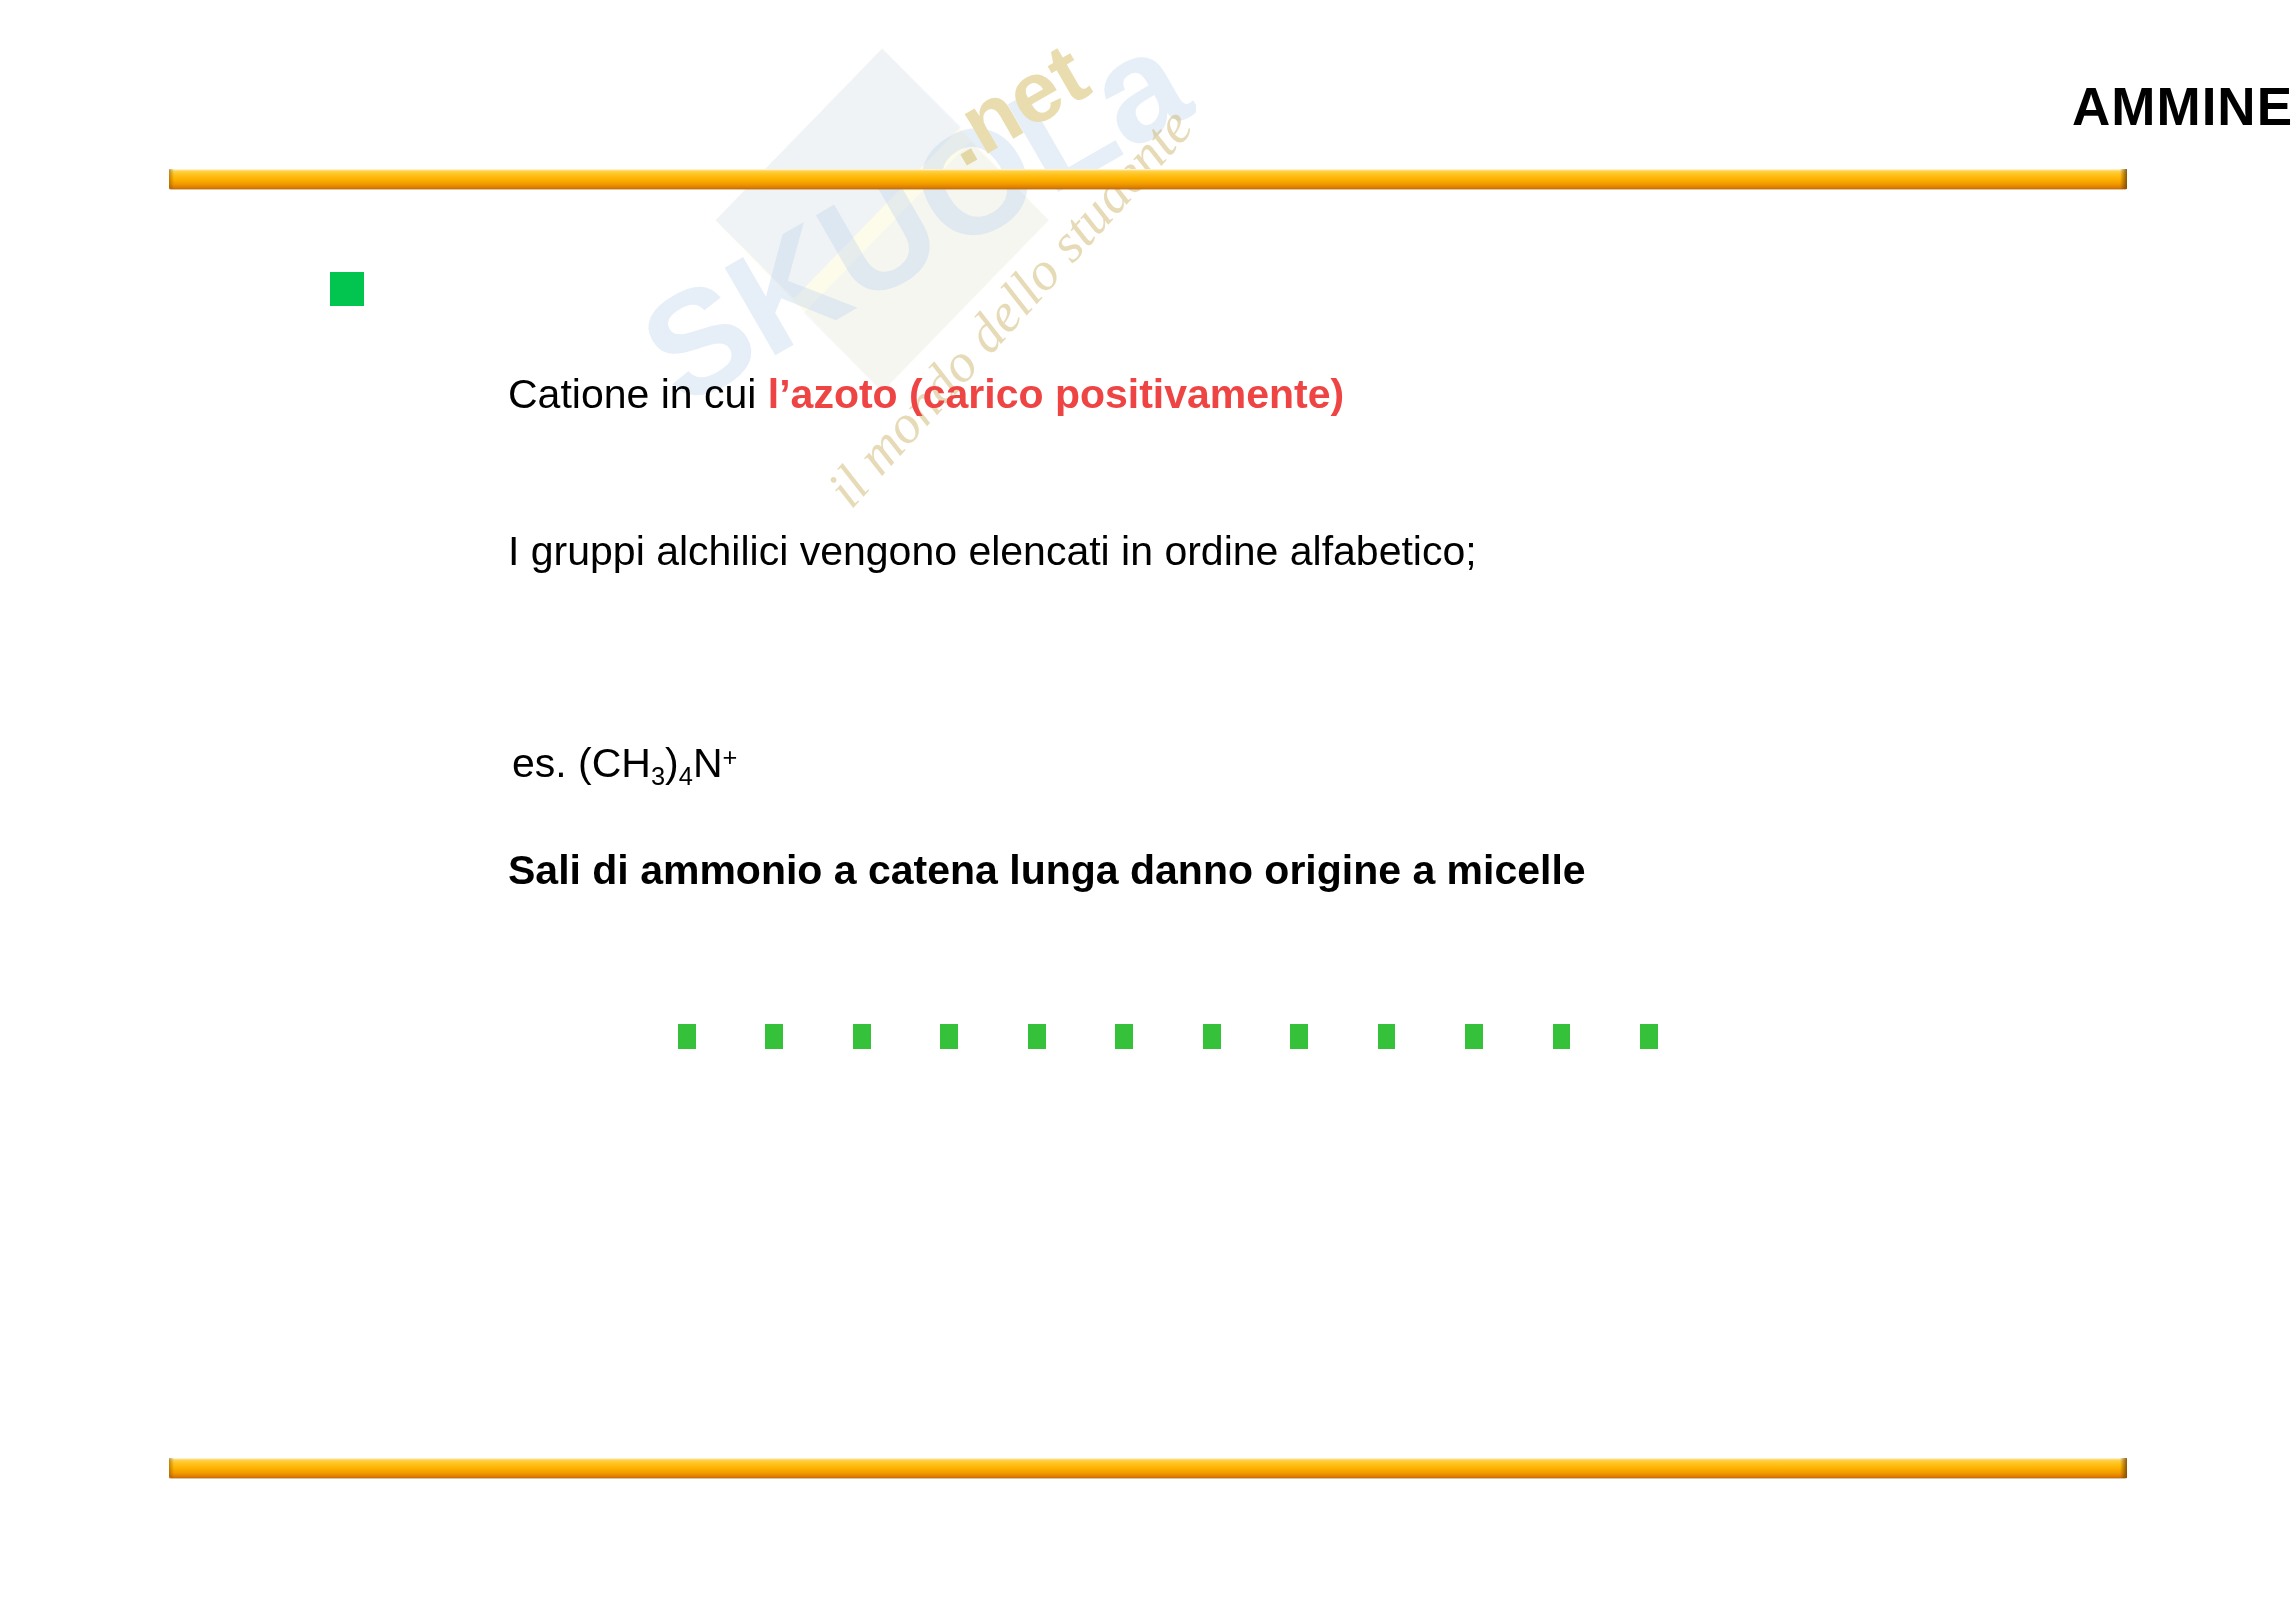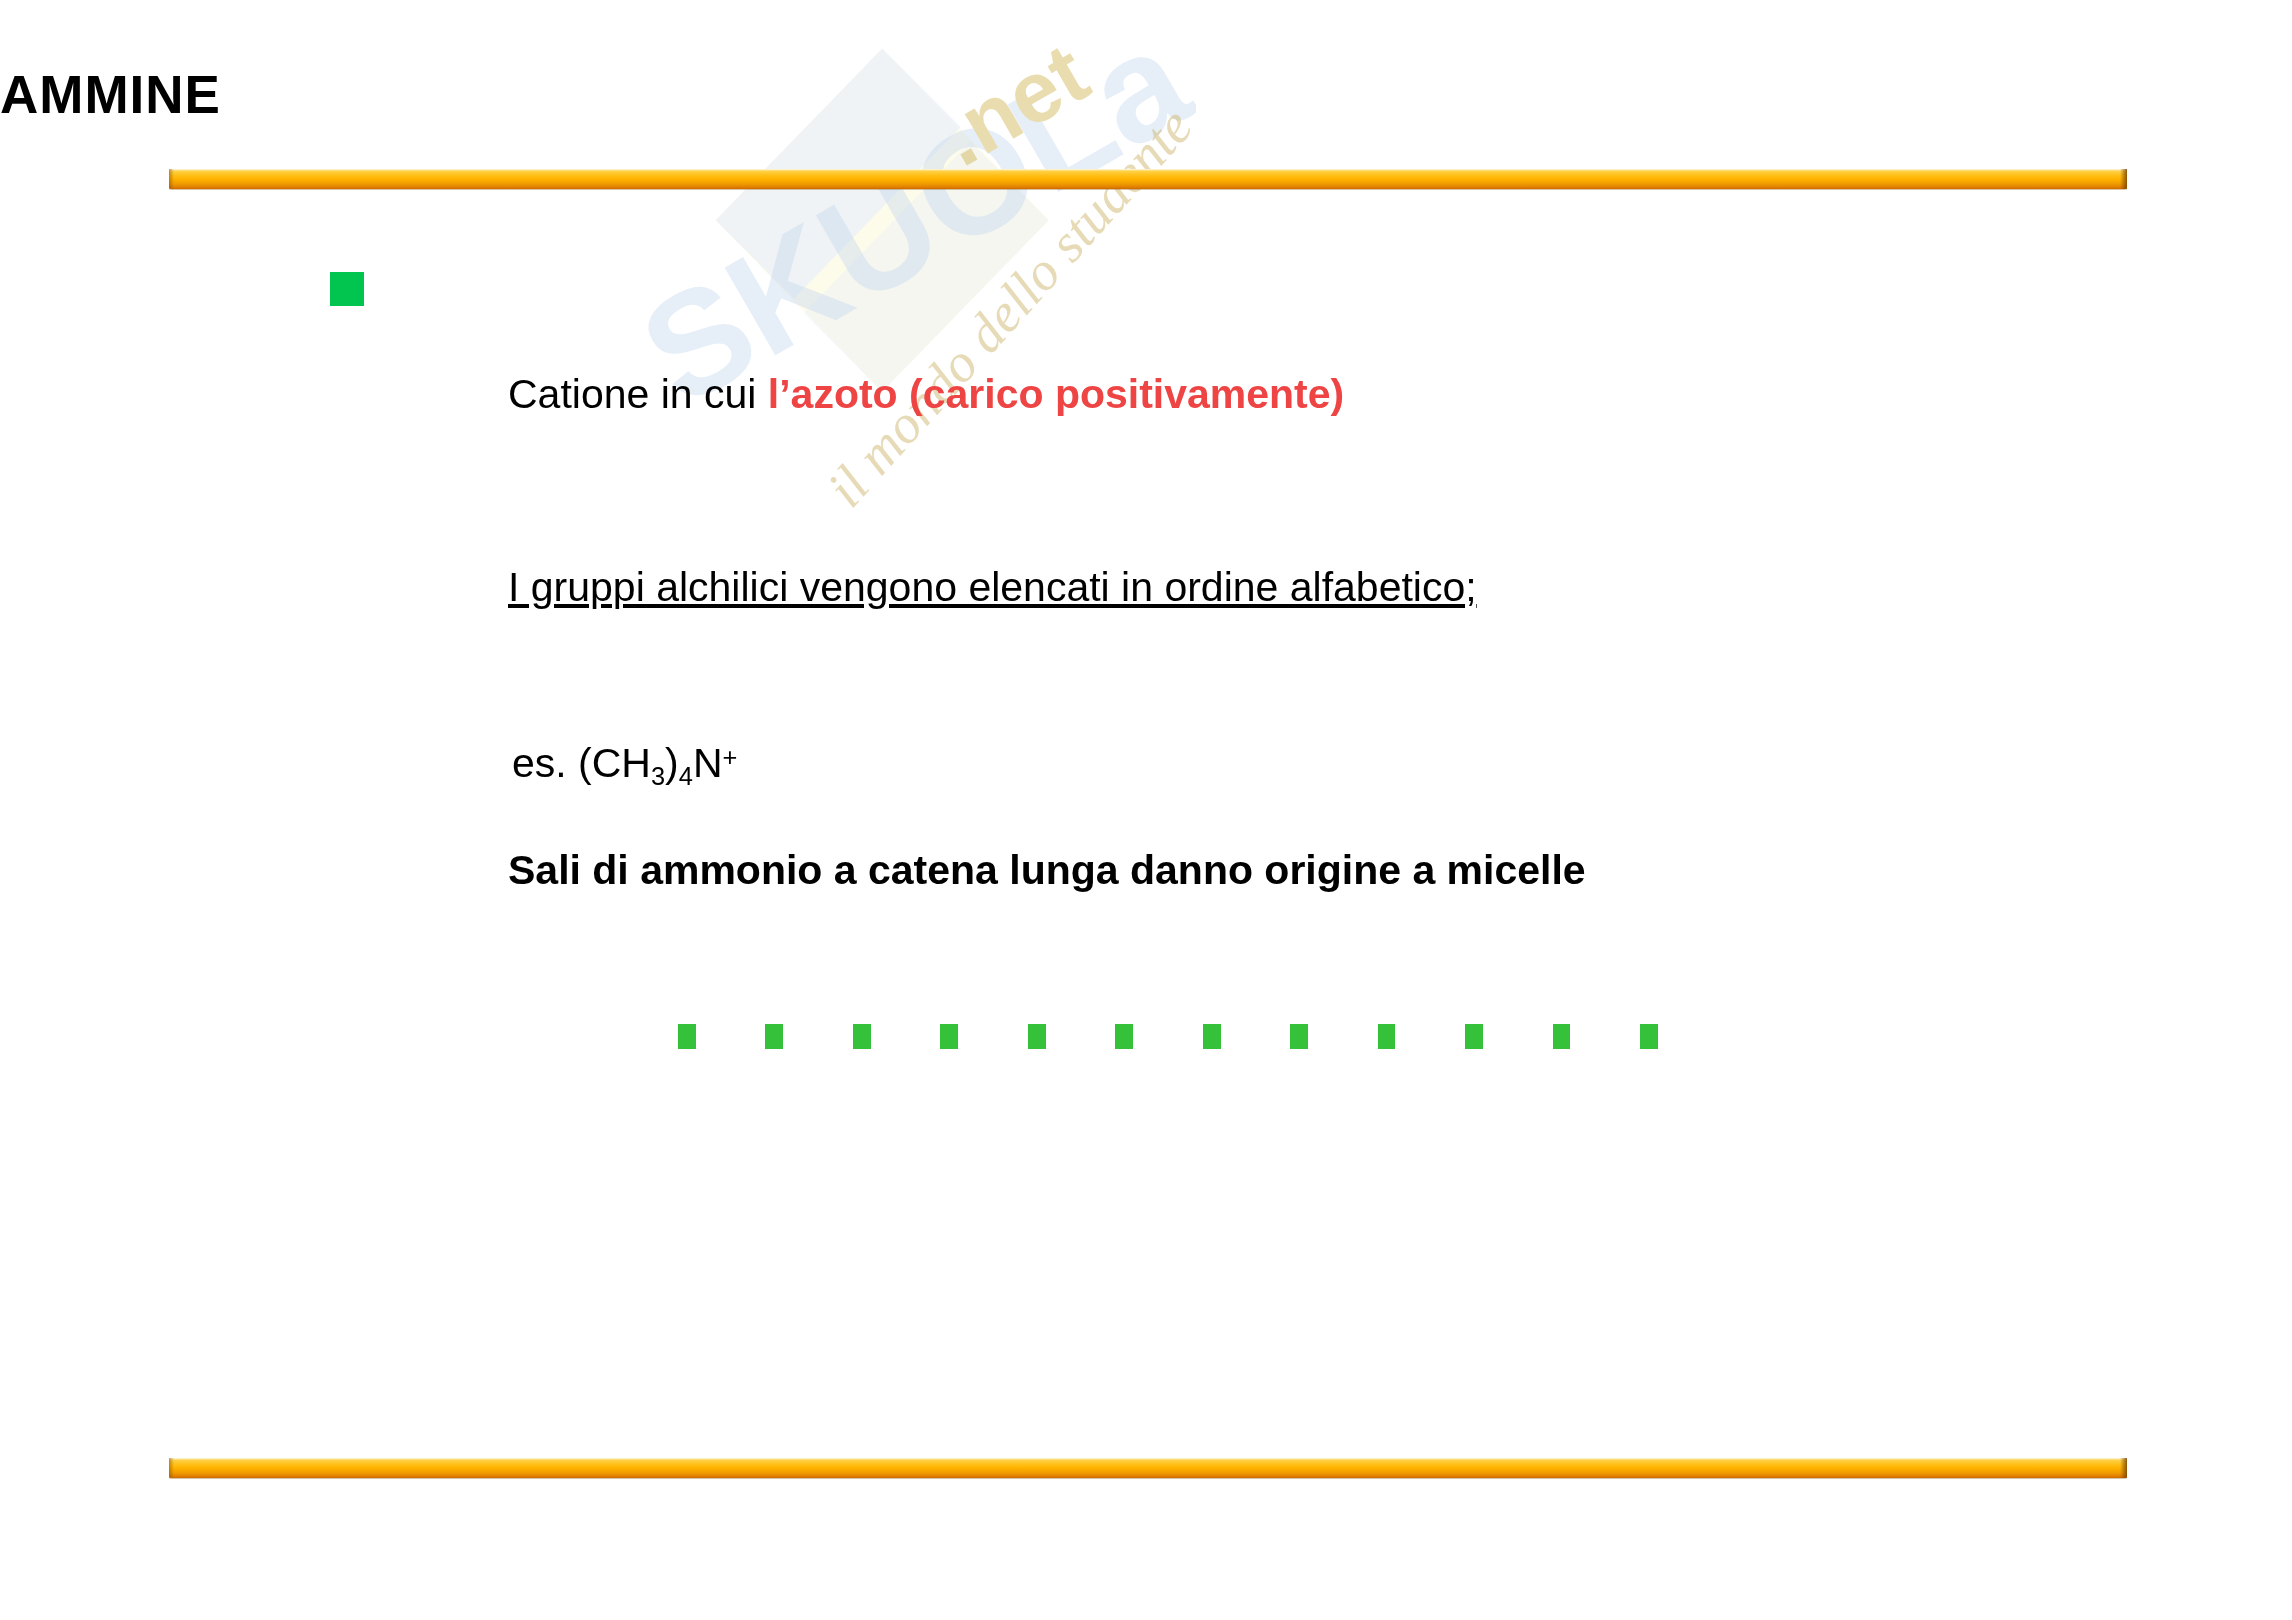--- a/index.html
+++ b/index.html
@@ -28,23 +28,23 @@
     height: 549px;
     pointer-events: none;
     z-index: 1;
   }
   #watermark svg { display: block; }
 
   
   #title {
     position: absolute;
     left: 0;
-    top: 64px;
+    top: 76px;
     width: 2293px;
-    text-align: left;
+    text-align: right;
     font-size: 53px;
     font-weight: bold;
     color: #000000;
     letter-spacing: 1px;
     z-index: 3;
   }
 
   
   .rule {
     position: absolute;
@@ -106,21 +106,21 @@
   #heading-quats {
     left: 508px;
     top: 270px;
     color: #FA3C0A;
     font-weight: bold;
     font-size: 41px;
   }
 
   #line-catione   { left: 508px; top: 373px; }
   #line-legato    { left: 508px; top: 452px; }
-  #line-gruppi    { left: 508px; top: 566px; text-decoration: underline; }
+  #line-gruppi    { left: 508px; top: 530px; }
   #line-nome      { left: 508px; top: 609px; }
   #line-es        { left: 512px; top: 742px; }
   #line-tetra     { left: 1102px; top: 742px; }
   #line-sali      { left: 508px; top: 849px; }
 
   .red-bold { color: #ef4444; font-weight: bold; }
   .bold { font-weight: bold; }
   .blue-bold { color: #000000; font-weight: bold; font-size: 41px; }
 
   sub { font-size: 0.62em; vertical-align: baseline; position: relative; top: 0.30em; }

